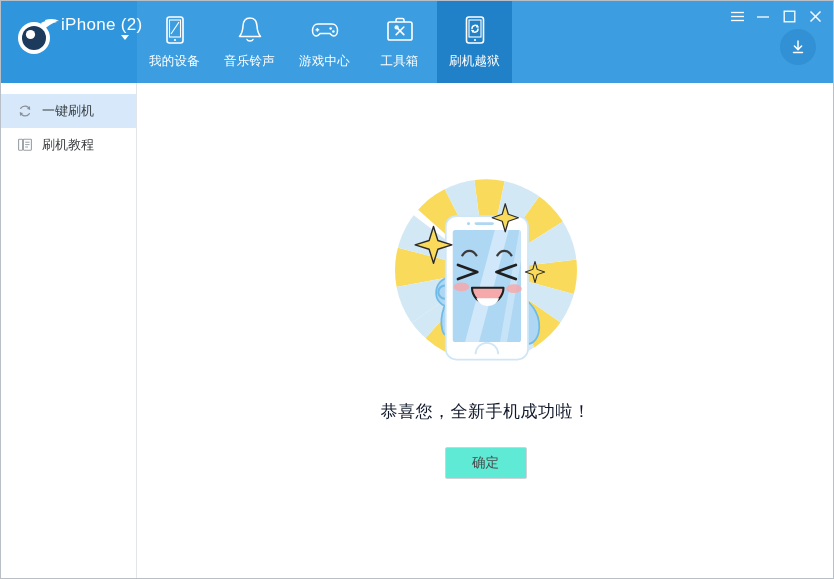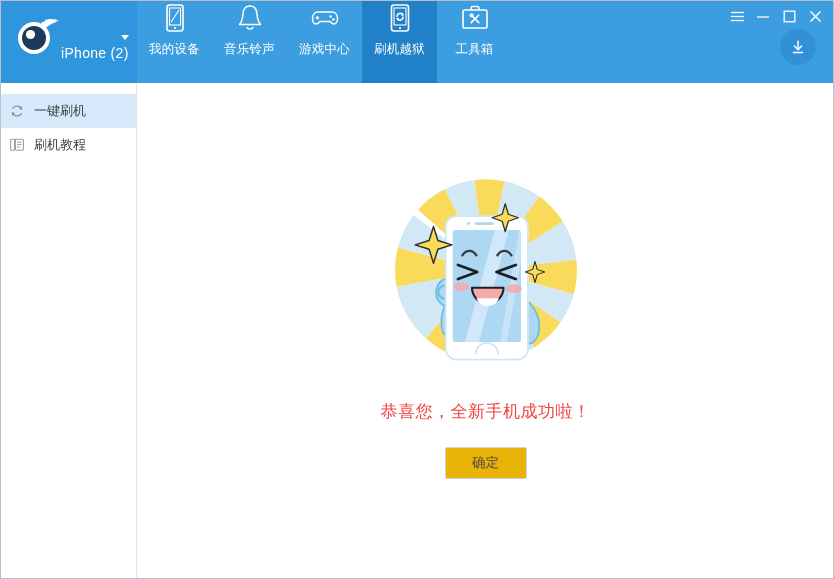--- a/index.html
+++ b/index.html
@@ -39,23 +39,23 @@
     height: 82px;
     background: #2f96dd;
   }
   .logo {
     position: absolute;
     left: 14px; top: 15px;
     width: 46px; height: 42px;
   }
   .brand-label {
     position: absolute;
-    left: 60px; top: 44px;
+    left: 60px; top: 14px;
     color: #ffffff;
-    font-size: 14px;
+    font-size: 17px;
     letter-spacing: .3px;
     white-space: nowrap;
     text-align: right;
   }
   .brand-caret {
     position: absolute;
     left: 120px; top: 34px;
     width: 0; height: 0;
     border-left: 4px solid transparent;
     border-right: 4px solid transparent;
@@ -70,20 +70,21 @@
     align-items: flex-start;
   }
   .navtab {
     position: relative;
     width: 75px;
     height: 82px;
     display: flex;
     flex-direction: column;
     align-items: center;
     justify-content: flex-start;
+    padding-top: 12px;
     box-sizing: border-box;
     cursor: pointer;
   }
   .navtab.active { background: #2181c8; }
   .navtab .tabicon {
     width: 34px; height: 34px;
     display: block;
   }
   .navtab .tablabel {
     margin-top: 6px;
@@ -129,21 +130,21 @@
     bottom: 0;
     background: #ffffff;
     border-right: 1px solid #e2e5e9;
     box-sizing: border-box;
   }
   .side-item {
     position: relative;
     height: 34px;
     display: flex;
     align-items: center;
-    padding-left: 8px;
+    padding-left: 16px;
     cursor: pointer;
     box-sizing: border-box;
   }
   .side-item.selected { background: #d6e8fa; }
   .side-item .sicon {
     width: 16px; height: 16px;
     margin-right: 9px;
     flex: 0 0 auto;
     display: block;
   }
@@ -170,29 +171,29 @@
     align-items: center;
   }
   .illus {
     margin-top: 83px;
     width: 210px;
     height: 212px;
   }
   .hero-msg {
     margin-top: 22px;
     font-size: 17px;
-    color: #ef4444;
+    color: #0f172a;
     letter-spacing: .5px;
     white-space: nowrap;
   }
   .ok-btn {
     margin-top: 24px;
     width: 82px;
     height: 32px;
-    background: #eab308;
+    background: #5eead4;
     border: 1px solid #cfd3d7;
     border-radius: 2px;
     color: #4a4a4a;
     font-size: 13.5px;
     font-family: "Liberation Sans", "DejaVu Sans", sans-serif;
     cursor: pointer;
     padding: 0;
     line-height: 30px;
   }
 </style>
@@ -240,42 +241,42 @@
         <svg class="tabicon" viewBox="0 0 34 34">
           <path d="M10 11 H24 C27.5 11 29.5 14 29.5 17.5 C29.5 20.5 28 23 25.8 23 C24 23 23 21.6 21.8 20.4 H12.2 C11 21.6 10 23 8.2 23 C6 23 4.5 20.5 4.5 17.5 C4.5 14 6.5 11 10 11 Z" fill="none" stroke="#ffffff" stroke-width="1.5" stroke-linejoin="round"></path>
           <line x1="9.4" y1="15" x2="9.4" y2="18.6" stroke="#ffffff" stroke-width="1.4"></line>
           <line x1="7.6" y1="16.8" x2="11.2" y2="16.8" stroke="#ffffff" stroke-width="1.4"></line>
           <circle cx="22.6" cy="15.6" r="1.25" fill="#ffffff"></circle>
           <circle cx="25.4" cy="18.4" r="1.25" fill="#ffffff"></circle>
         </svg>
         <div class="tablabel">游戏中心</div>
       </div>
 
+      <div class="navtab">
+        <svg class="tabicon" viewBox="0 0 34 34">
+          <path d="M13 9 V7 A1.6 1.6 0 0 1 14.6 5.4 H19.4 A1.6 1.6 0 0 1 21 7 V9" fill="none" stroke="#ffffff" stroke-width="1.5"></path>
+          <rect x="5" y="9" width="24" height="18" rx="1.8" fill="none" stroke="#ffffff" stroke-width="1.6"></rect>
+          <line x1="13.2" y1="14" x2="20.8" y2="21.6" stroke="#ffffff" stroke-width="1.6" stroke-linecap="round"></line>
+          <line x1="20.8" y1="14" x2="13.2" y2="21.6" stroke="#ffffff" stroke-width="1.6" stroke-linecap="round"></line>
+          <circle cx="13.6" cy="14.4" r="1.5" fill="none" stroke="#ffffff" stroke-width="1.3"></circle>
+        </svg>
+        <div class="tablabel">工具箱</div>
+      </div>
+
       <div class="navtab active">
         <svg class="tabicon" viewBox="0 0 34 34">
           <rect x="8.5" y="4" width="17" height="26" rx="2.5" fill="none" stroke="#ffffff" stroke-width="1.6"></rect>
           <rect x="11" y="7" width="12" height="17" fill="none" stroke="#ffffff" stroke-width="1.1"></rect>
           <path d="M14 15.5 A3.2 3.2 0 0 1 20 14" fill="none" stroke="#ffffff" stroke-width="1.5" stroke-linecap="round"></path>
           <path d="M20 16 A3.2 3.2 0 0 1 14 17.5" fill="none" stroke="#ffffff" stroke-width="1.5" stroke-linecap="round"></path>
           <path d="M19.2 11.6 L20.6 14.3 L17.8 14.5 Z" fill="#ffffff"></path>
           <path d="M14.8 19.9 L13.4 17.2 L16.2 17 Z" fill="#ffffff"></path>
           <circle cx="17" cy="27" r="1.1" fill="#ffffff"></circle>
         </svg>
         <div class="tablabel">刷机越狱</div>
-      </div>
-
-      <div class="navtab">
-        <svg class="tabicon" viewBox="0 0 34 34">
-          <path d="M13 9 V7 A1.6 1.6 0 0 1 14.6 5.4 H19.4 A1.6 1.6 0 0 1 21 7 V9" fill="none" stroke="#ffffff" stroke-width="1.5"></path>
-          <rect x="5" y="9" width="24" height="18" rx="1.8" fill="none" stroke="#ffffff" stroke-width="1.6"></rect>
-          <line x1="13.2" y1="14" x2="20.8" y2="21.6" stroke="#ffffff" stroke-width="1.6" stroke-linecap="round"></line>
-          <line x1="20.8" y1="14" x2="13.2" y2="21.6" stroke="#ffffff" stroke-width="1.6" stroke-linecap="round"></line>
-          <circle cx="13.6" cy="14.4" r="1.5" fill="none" stroke="#ffffff" stroke-width="1.3"></circle>
-        </svg>
-        <div class="tablabel">工具箱</div>
       </div>
 
     </div>
 
     <div class="wincontrols">
       <div class="wcbtn">
         <svg width="15" height="13" viewBox="0 0 15 13">
           <line x1="1" y1="2.5" x2="14" y2="2.5" stroke="#ffffff" stroke-width="1.3"></line>
           <line x1="1" y1="6.5" x2="14" y2="6.5" stroke="#ffffff" stroke-width="1.3"></line>
           <line x1="1" y1="10.5" x2="14" y2="10.5" stroke="#ffffff" stroke-width="1.3"></line>

